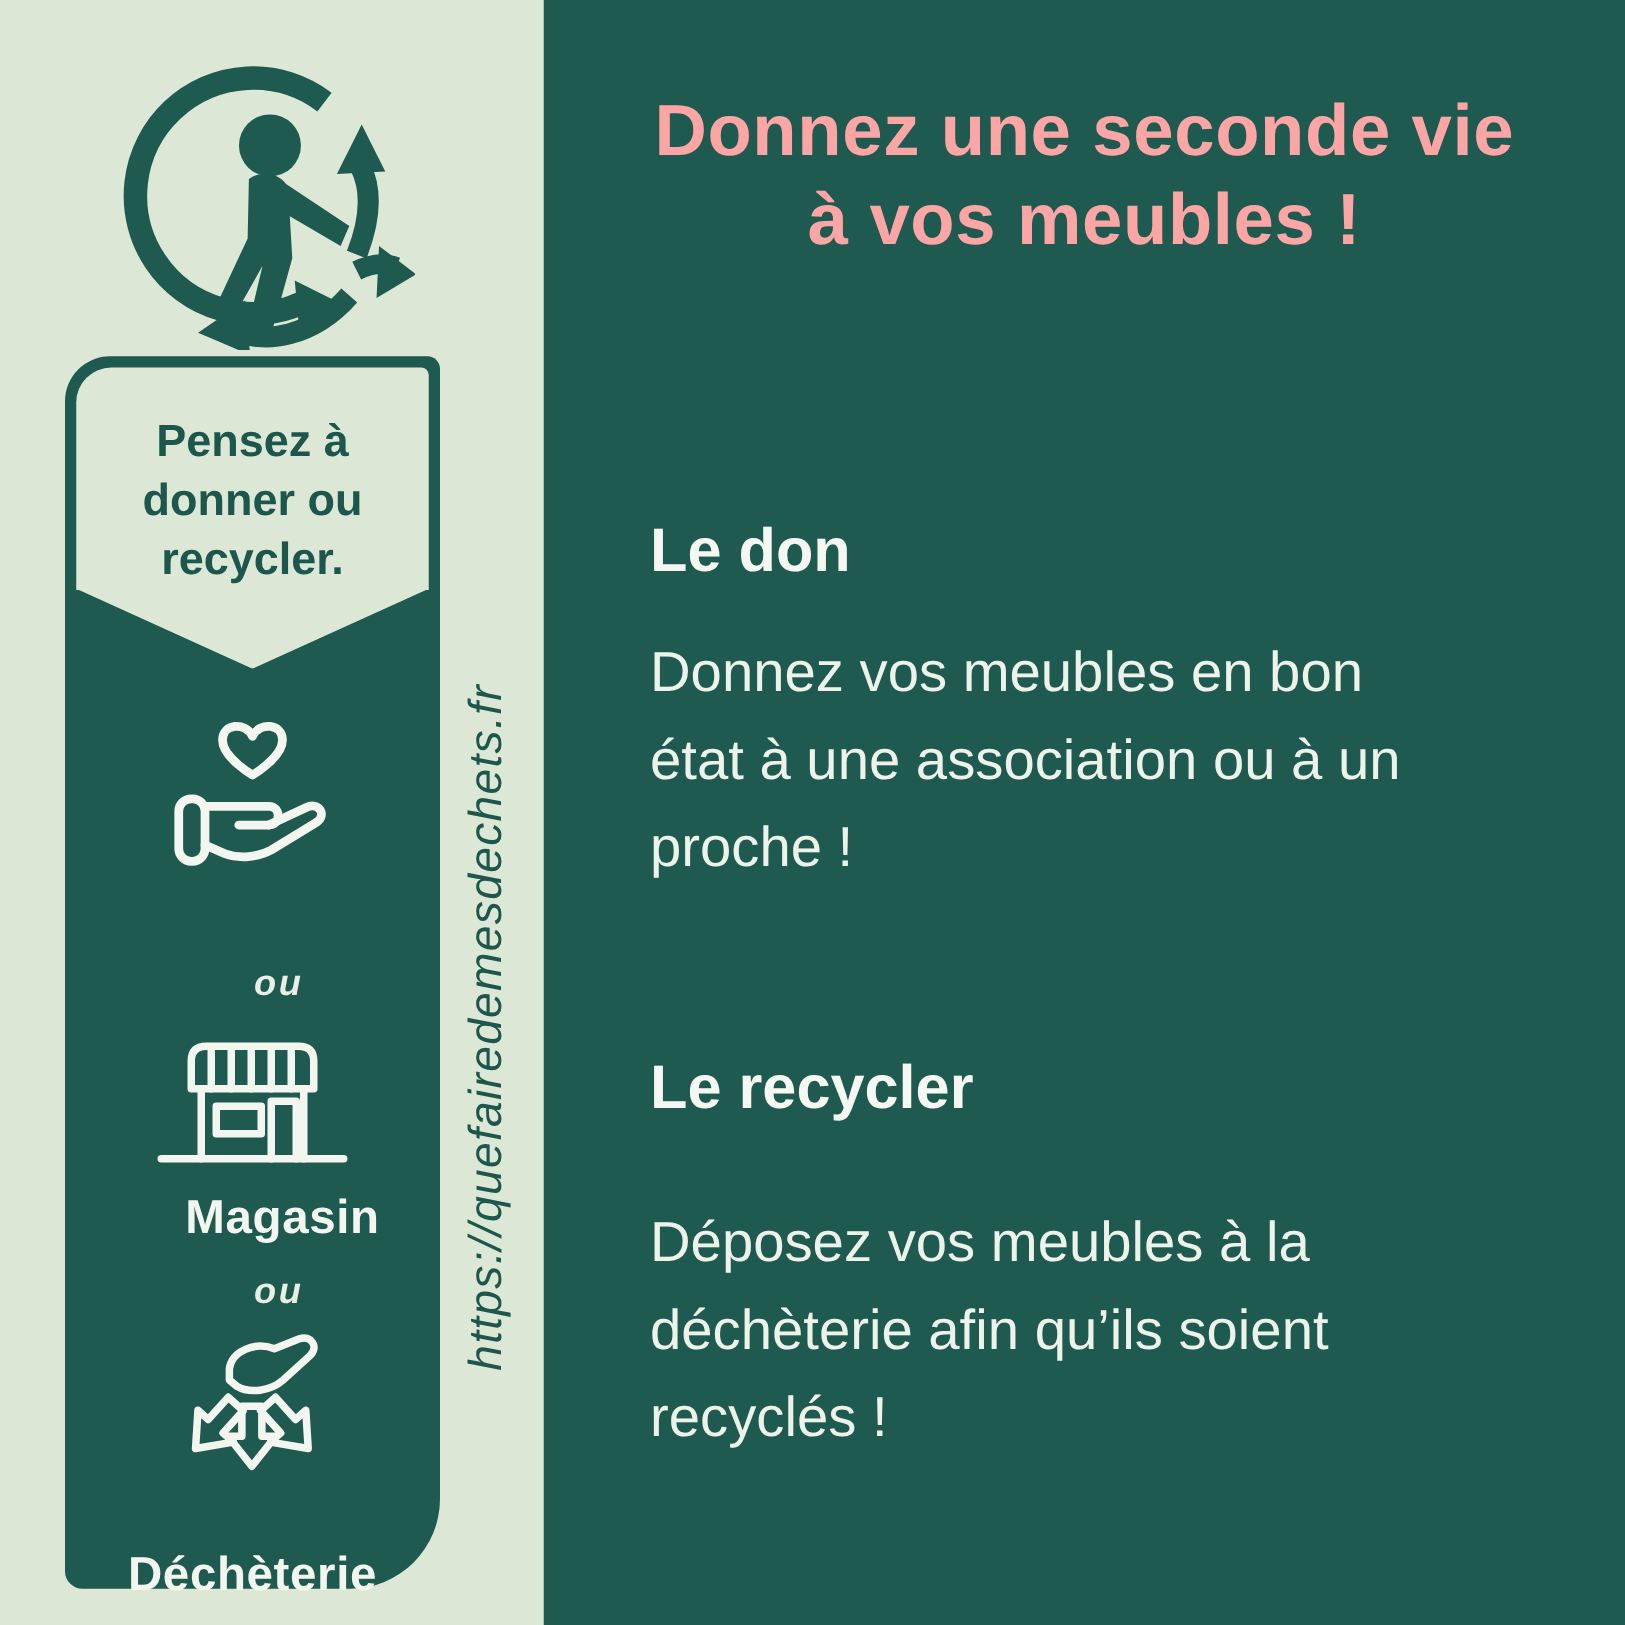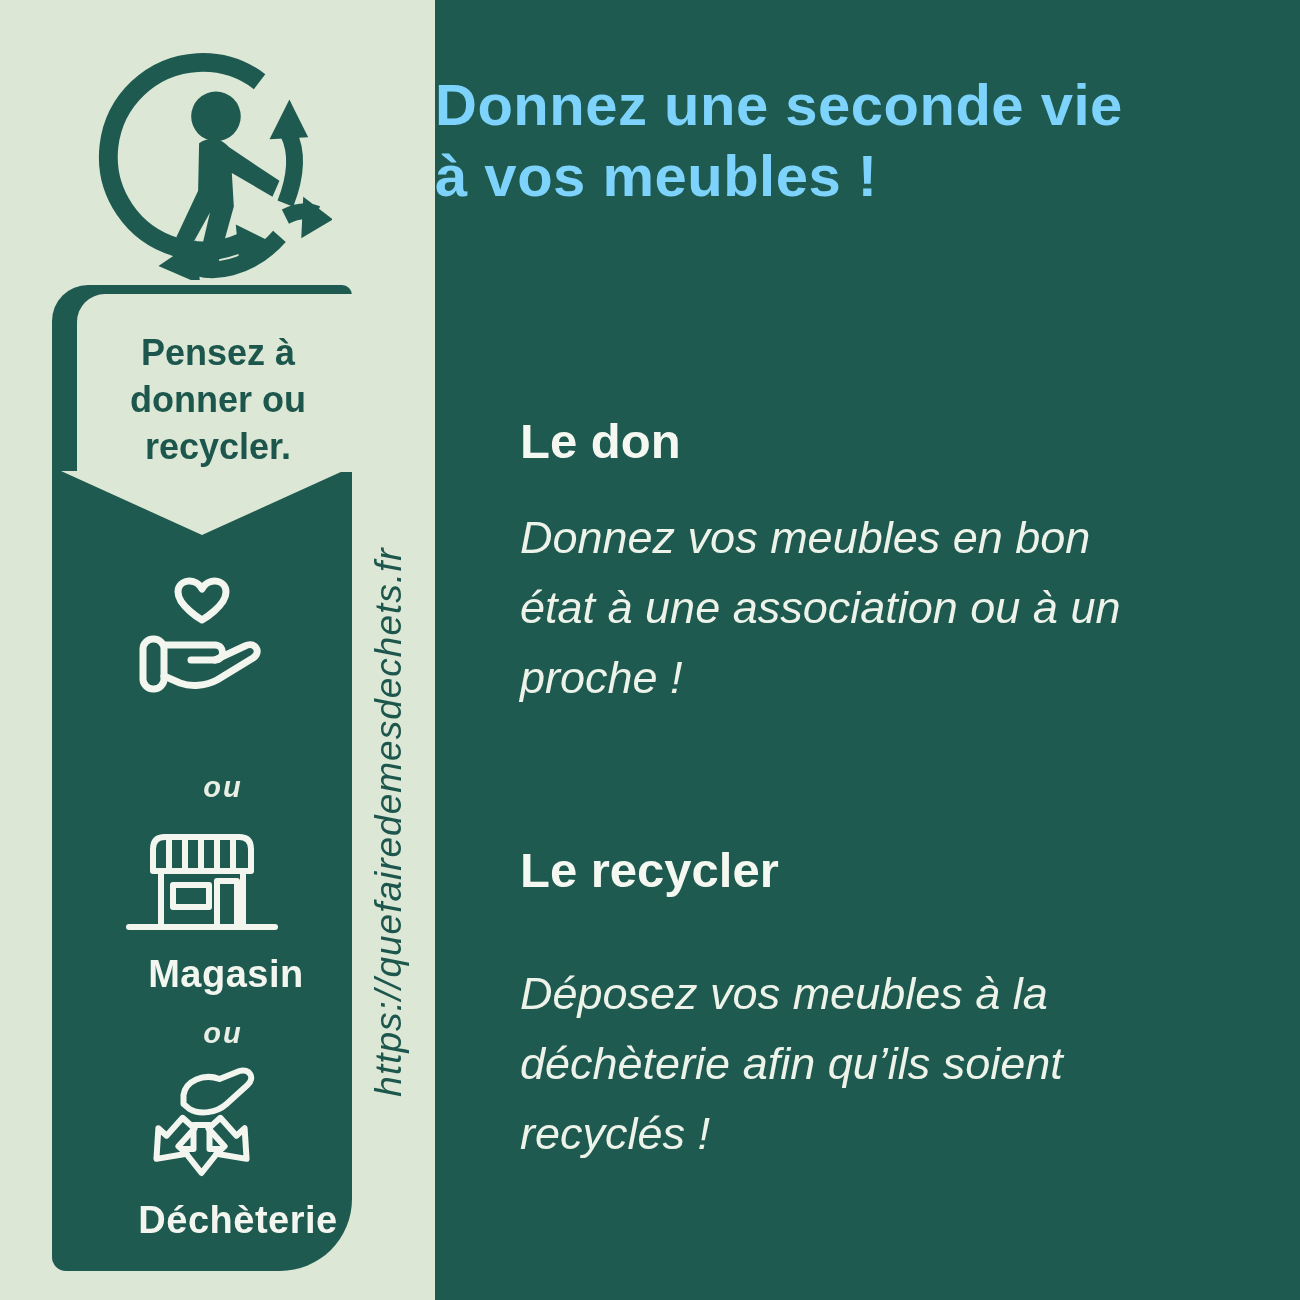--- a/index.html
+++ b/index.html
@@ -3,62 +3,62 @@
 <meta charset="utf-8">
 <style>
   html,body{margin:0;padding:0;background:#9aa79b;}
   .canvas{
     position:relative;width:1300px;height:1300px;overflow:hidden;
     background:#dce8d5;font-family:"Liberation Sans",sans-serif;
   }
   
   .right-panel{position:absolute;left:435px;top:0;width:865px;height:1300px;background:#1e5a50;}
   .main-title{
-    position:absolute;top:70px;left:0;width:100%;text-align:left;
-    color:#7dd3fc;font-size:58px;font-weight:800;line-height:1.22;
+    position:absolute;top:70px;left:0;width:100%;text-align:center;
+    color:#fca5a5;font-size:58px;font-weight:800;line-height:1.22;
     white-space:pre-line;letter-spacing:.5px;
   }
   .sec-heading{position:absolute;left:85px;color:#f5f8f1;font-size:49px;font-weight:800;}
   .sec-body{
     position:absolute;left:85px;width:730px;color:#eef3ea;font-size:45px;
-    font-style:italic;line-height:1.55;white-space:pre-line;
+    line-height:1.55;white-space:pre-line;
   }
   .don-heading{top:413px;}
   .don-body{top:503px;}
   .rec-heading{top:842px;}
   .rec-body{top:959px;}
   
   .triman{position:absolute;left:92px;top:42px;width:240px;height:238px;}
   .ribbon{
     position:absolute;left:52px;top:285px;width:300px;height:986px;
     background:#1e5a50;border-radius:36px 10px 72px 14px;
   }
   .badge-box{
     position:absolute;left:9px;top:9px;width:282px;height:178px;
-    background:#dce8d5;border-radius:28px 6px 0 0;margin-left:16px;
+    background:#dce8d5;border-radius:28px 6px 0 0;
   }
   .badge-chevron{
     position:absolute;left:9px;top:186px;width:282px;height:64px;
     background:#dce8d5;clip-path:polygon(0 0,100% 0,50% 100%);
   }
   .badge-text{
     position:absolute;left:0;top:36px;width:100%;text-align:center;
     color:#1d564c;font-size:36px;font-weight:800;line-height:1.3;white-space:pre-line;
   }
   .rib-icon{position:absolute;left:50%;transform:translateX(-50%);}
   .icon-donation{top:288px;width:150px;height:135px;}
   .icon-store{top:542px;width:170px;height:118px;}
   .icon-sort{top:782px;width:145px;height:135px;}
   .rib-label{
     position:absolute;left:0;width:100%;text-align:center;
     color:#f3f6ef;font-size:38px;font-weight:800;letter-spacing:.5px;
   }
   .label-1{top:428px;}
   .label-2{top:668px;padding-left:24px;}
-  .label-3{top:914px;margin-left:36px;}
+  .label-3{top:954px;}
   .rib-sep{
     position:absolute;left:0;width:100%;text-align:center;
     color:#e9efe4;font-size:29px;font-style:italic;font-weight:600;letter-spacing:2px;padding-left:21px;
   }
   .sep-1{top:486px;}
   .sep-2{top:732px;}
   .url-vertical{
     position:absolute;left:30px;top:800px;width:720px;height:44px;
     transform:rotate(-90deg);transform-origin:center;
     text-align:center;color:#1d564c;font-size:37px;font-style:italic;letter-spacing:1px;

